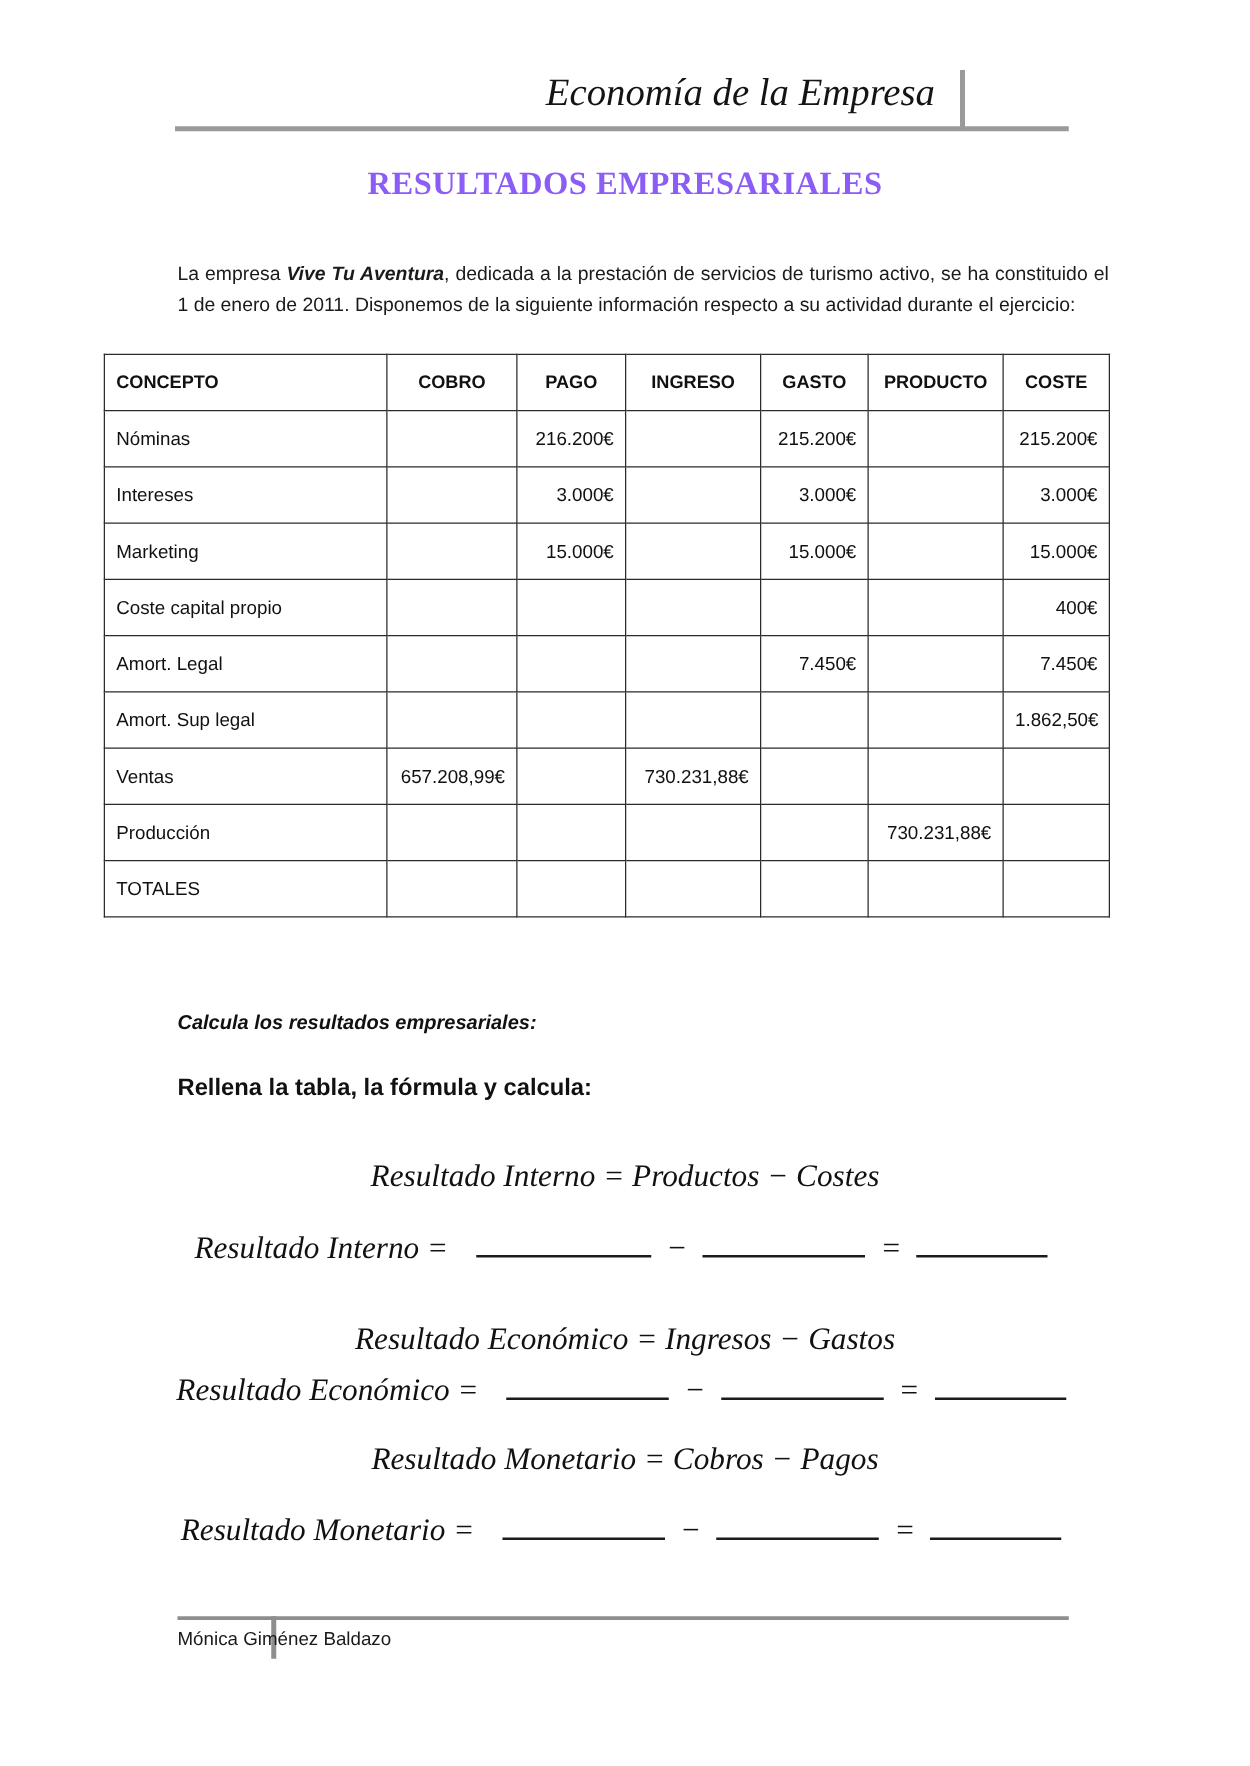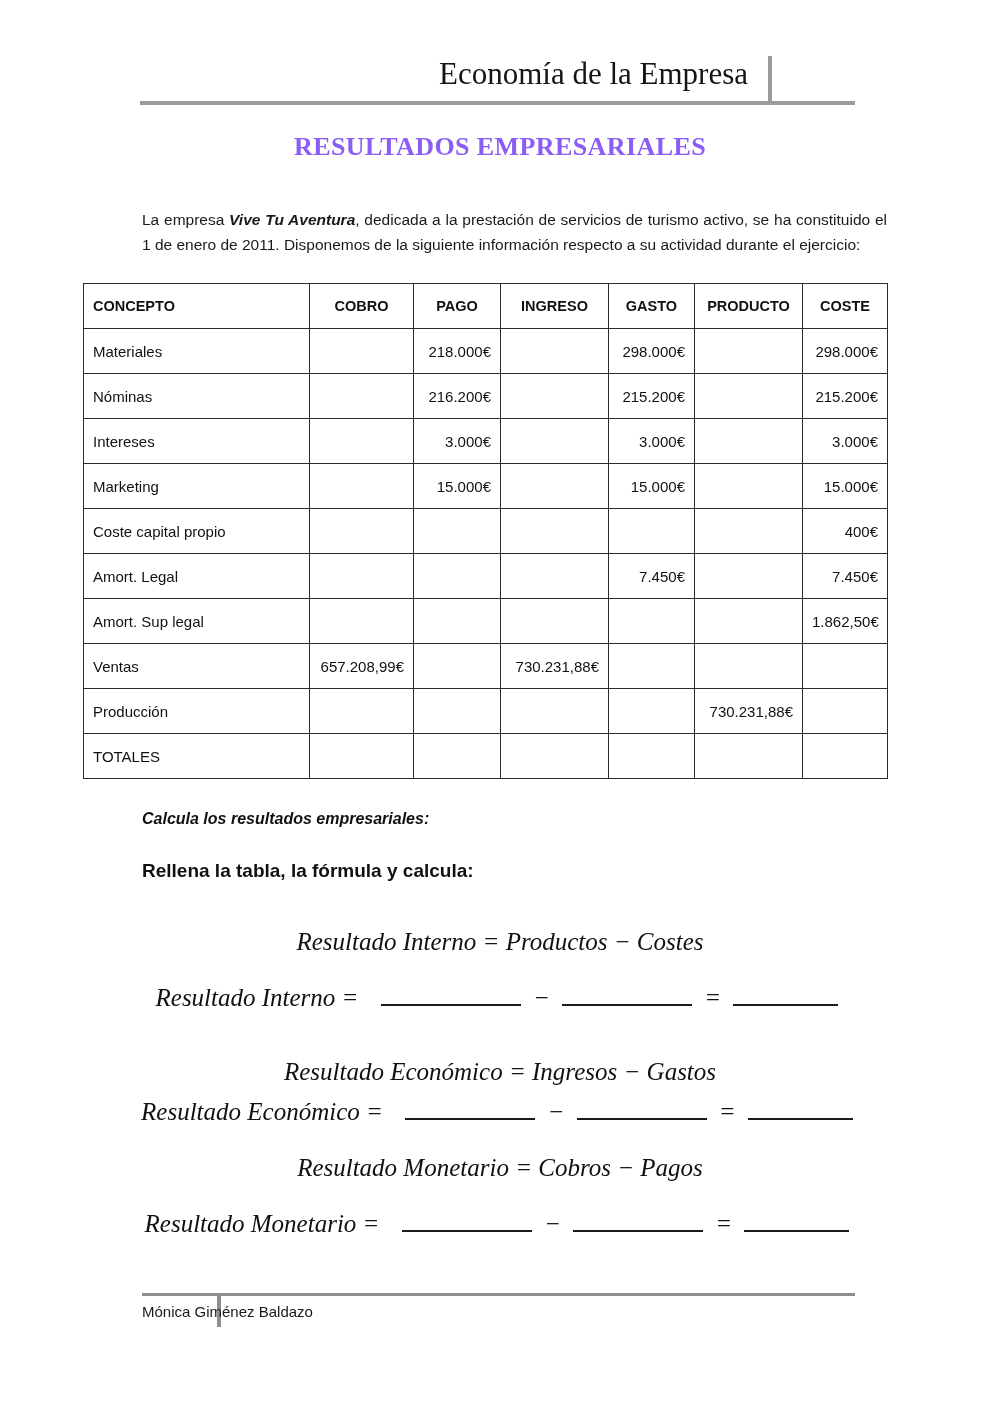--- a/index.html
+++ b/index.html
@@ -30,20 +30,21 @@
     top: 52px;
     width: 620px;
     text-align: right;
     font-family: "Liberation Serif", serif;
     font-size: 31px;
     line-height: 44px;
     color: #141414;
     white-space: nowrap;
     padding-right: 12px;
     box-sizing: border-box;
+    font-style: italic;
   }
   #header-vbar {
     position: absolute;
     left: 768px;
     top: 56px;
     width: 4px;
     height: 48px;
     background: #9a9a9a;
   }
   #header-rule {
@@ -243,29 +244,20 @@
       <th class="c-num">COBRO</th>
       <th class="c-num">PAGO</th>
       <th class="c-num">INGRESO</th>
       <th class="c-num">GASTO</th>
       <th class="c-num">PRODUCTO</th>
       <th class="c-num">COSTE</th>
     </tr>
   </thead>
   <tbody id="results-table-body">
       <tr>
-        <td class="c-concepto">Materiales</td>
-        <td class="c-num"></td>
-        <td class="c-num">218.000€</td>
-        <td class="c-num"></td>
-        <td class="c-num">298.000€</td>
-        <td class="c-num"></td>
-        <td class="c-num">298.000€</td>
-      </tr>
-      <tr>
         <td class="c-concepto">Nóminas</td>
         <td class="c-num"></td>
         <td class="c-num">216.200€</td>
         <td class="c-num"></td>
         <td class="c-num">215.200€</td>
         <td class="c-num"></td>
         <td class="c-num">215.200€</td>
       </tr>
       <tr>
         <td class="c-concepto">Intereses</td>

